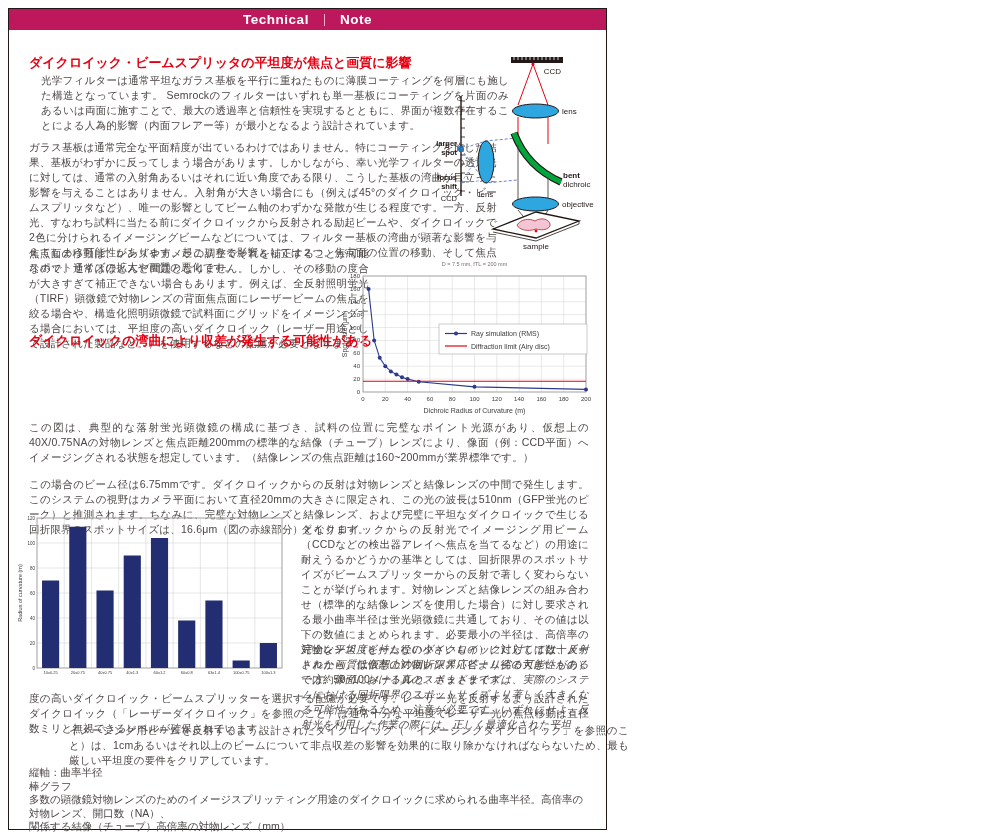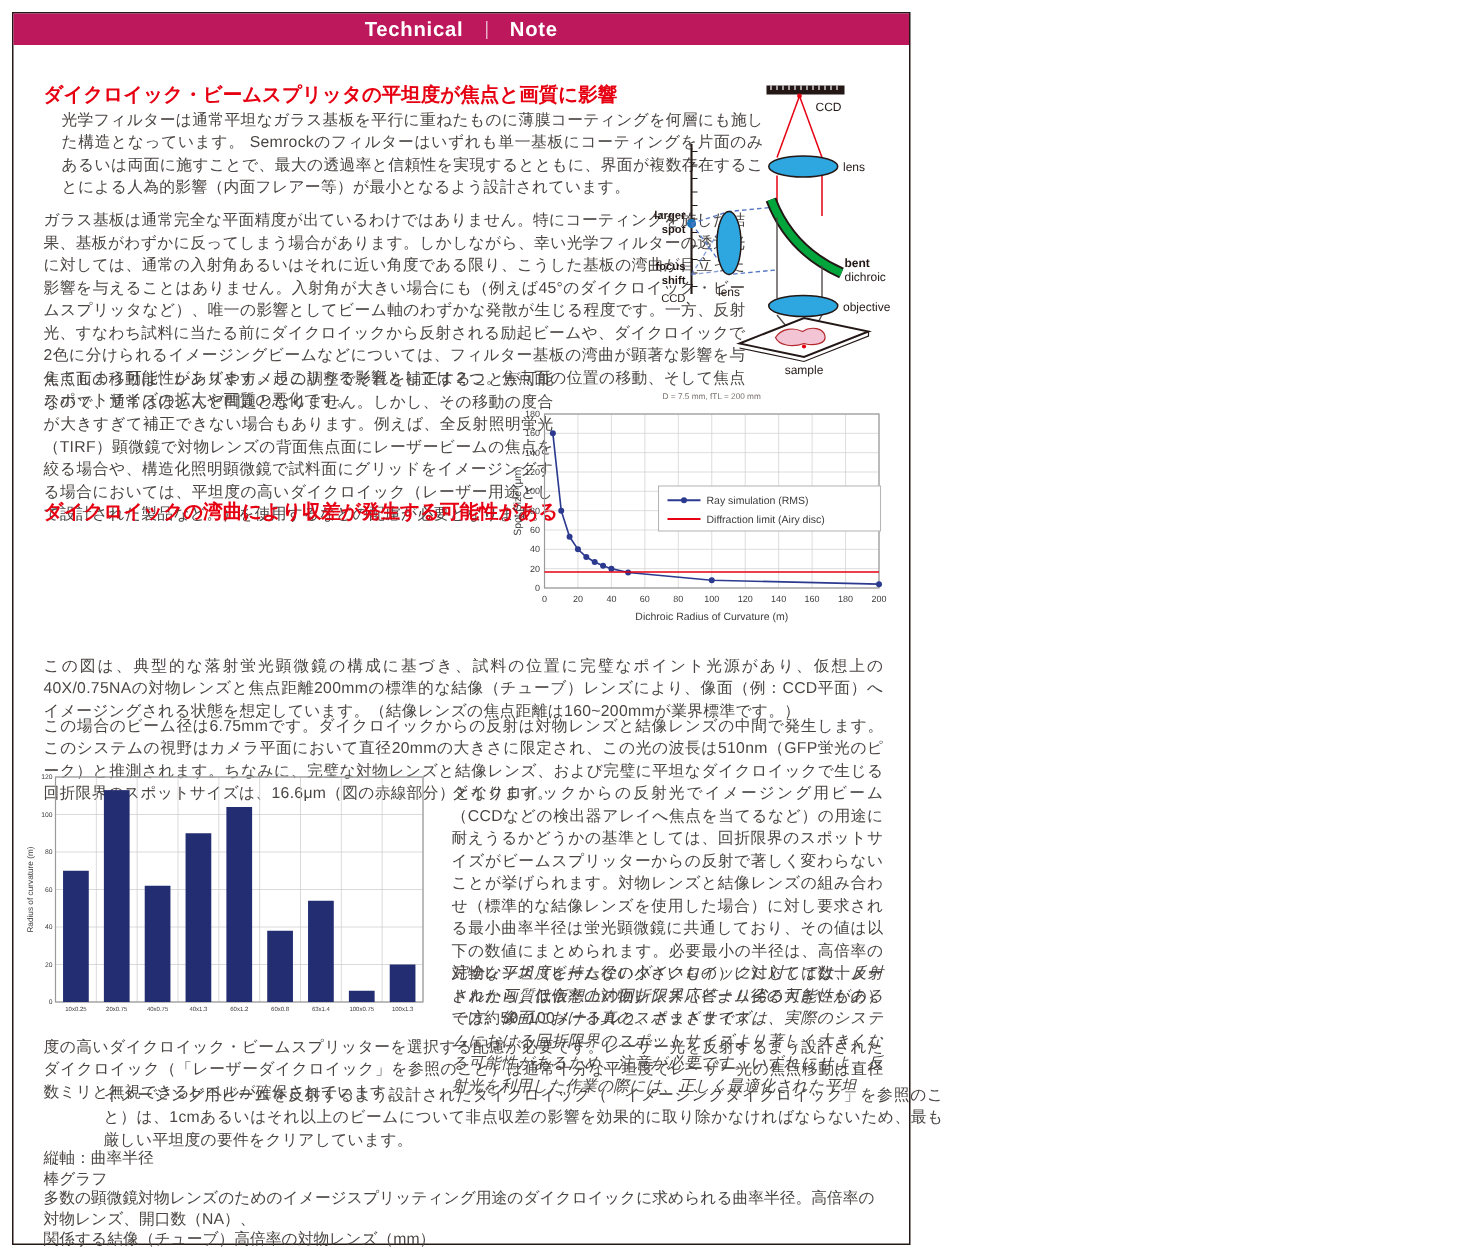--- a/index.html
+++ b/index.html
@@ -28,21 +28,21 @@
       <span class="hdr-div"></span>
       <span>Note</span>
     </div>
 
     <div class="h-red" style="top:45px;">ダイクロイック・ビームスプリッタの平坦度が焦点と画質に影響</div>
     <div class="para" style="left:15px;top:64px;width:468px;margin-left:17px;">光学フィルターは通常平坦なガラス基板を平行に重ねたものに薄膜コーティングを何層にも施した構造となっています。 Semrockのフィルターはいずれも単一基板にコーティングを片面のみあるいは両面に施すことで、最大の透過率と信頼性を実現するとともに、界面が複数存在することによる人為的影響（内面フレアー等）が最小となるよう設計されています。</div>
     <div class="para" style="left:20px;top:131px;width:468px;">ガラス基板は通常完全な平面精度が出ているわけではありません。特にコーティングを施した結果、基板がわずかに反ってしまう場合があります。しかしながら、幸い光学フィルターの透過光に対しては、通常の入射角あるいはそれに近い角度である限り、こうした基板の湾曲が目立った影響を与えることはありません。入射角が大きい場合にも（例えば45°のダイクロイック・ビームスプリッタなど）、唯一の影響としてビーム軸のわずかな発散が生じる程度です。一方、反射光、すなわち試料に当たる前にダイクロイックから反射される励起ビームや、ダイクロイックで2色に分けられるイメージングビームなどについては、フィルター基板の湾曲が顕著な影響を与えてしまう可能性があります。起こりうる影響としては２つ。焦点面の位置の移動、そして焦点スポットサイズの拡大や画質の悪化です。</div>
     <div class="para" style="left:20px;top:237px;width:340px;">焦点面の移動は、レンズやカメラの調整でそれを補正することが可能なので、通常はほとんど問題となりません。しかし、その移動の度合が大きすぎて補正できない場合もあります。例えば、全反射照明蛍光（TIRF）顕微鏡で対物レンズの背面焦点面にレーザービームの焦点を絞る場合や、構造化照明顕微鏡で試料面にグリッドをイメージングする場合においては、平坦度の高いダイクロイック（レーザー用途として設計された製品など。）を使用するなどの配慮が必要となります。</div>
 
     <div class="h-red" style="top:323px;">ダイクロイックの湾曲により収差が発生する可能性がある</div>
-    <div class="para" style="left:20px;top:428px;width:560px;">この図は、典型的な落射蛍光顕微鏡の構成に基づき、試料の位置に完璧なポイント光源があり、仮想上の40X/0.75NAの対物レンズと焦点距離200mmの標準的な結像（チューブ）レンズにより、像面（例：CCD平面）へイメージングされる状態を想定しています。（結像レンズの焦点距離は160~200mmが業界標準です。）</div>
+    <div class="para" style="left:20px;top:411px;width:560px;">この図は、典型的な落射蛍光顕微鏡の構成に基づき、試料の位置に完璧なポイント光源があり、仮想上の40X/0.75NAの対物レンズと焦点距離200mmの標準的な結像（チューブ）レンズにより、像面（例：CCD平面）へイメージングされる状態を想定しています。（結像レンズの焦点距離は160~200mmが業界標準です。）</div>
     <div class="para" style="left:20px;top:468px;width:560px;">この場合のビーム径は6.75mmです。ダイクロイックからの反射は対物レンズと結像レンズの中間で発生します。このシステムの視野はカメラ平面において直径20mmの大きさに限定され、この光の波長は510nm（GFP蛍光のピーク）と推測されます。ちなみに、完璧な対物レンズと結像レンズ、および完璧に平坦なダイクロイックで生じる回折限界のスポットサイズは、16.6μm（図の赤線部分）となります。</div>
     <div class="para" style="left:292px;top:513px;width:288px;">ダイクロイックからの反射光でイメージング用ビーム（CCDなどの検出器アレイへ焦点を当てるなど）の用途に耐えうるかどうかの基準としては、回折限界のスポットサイズがビームスプリッターからの反射で著しく変わらないことが挙げられます。対物レンズと結像レンズの組み合わせ（標準的な結像レンズを使用した場合）に対し要求される最小曲率半径は蛍光顕微鏡に共通しており、その値は以下の数値にまとめられます。必要最小の半径は、高倍率の対物レンズ（ビーム径の小さいもの）に対しては数十メートルから、低倍率の対物レンズ（ビーム径の大きいもの）では約50~100メートルと、さまざまです。</div>
     <div class="para" style="left:292px;top:633px;width:288px;font-style:italic;">完全な平坦度を持たないダイクロイックに対しては、反射された画質は仮想上の回折限界応答より劣る可能性がある一方、像面における真のスポットサイズは、実際のシステムにおける回折限界のスポットサイズより著しく大きくなる可能性があるため、注意が必要です。いずれにせよ、反射光を利用した作業の際には、正しく最適化された平坦</div>
     <div class="para" style="left:20px;top:682px;width:560px;">度の高いダイクロイック・ビームスプリッターを選択する配慮が必要です。レーザー光を反射するよう設計されたダイクロイック（「レーザーダイクロイック」を参照のこと）は通常十分な平坦度でレーザー光の焦点移動は直径数ミリと無視できるレベルが確保されています。</div>
     <div class="para" style="left:20px;top:714px;width:560px;margin-left:40px;">イメージング用ビームを反射するよう設計されたダイクロイック（「イメージングダイクロイック」を参照のこと）は、1cmあるいはそれ以上のビームについて非点収差の影響を効果的に取り除かなければならないため、最も厳しい平坦度の要件をクリアしています。</div>
 
     <div class="cap" style="left:20px;top:757px;width:560px;">
       <div>縦軸：曲率半径</div>
       <div>棒グラフ</div>
       <div>多数の顕微鏡対物レンズのためのイメージスプリッティング用途のダイクロイックに求められる曲率半径。高倍率の対物レンズ、開口数（NA）、</div>

